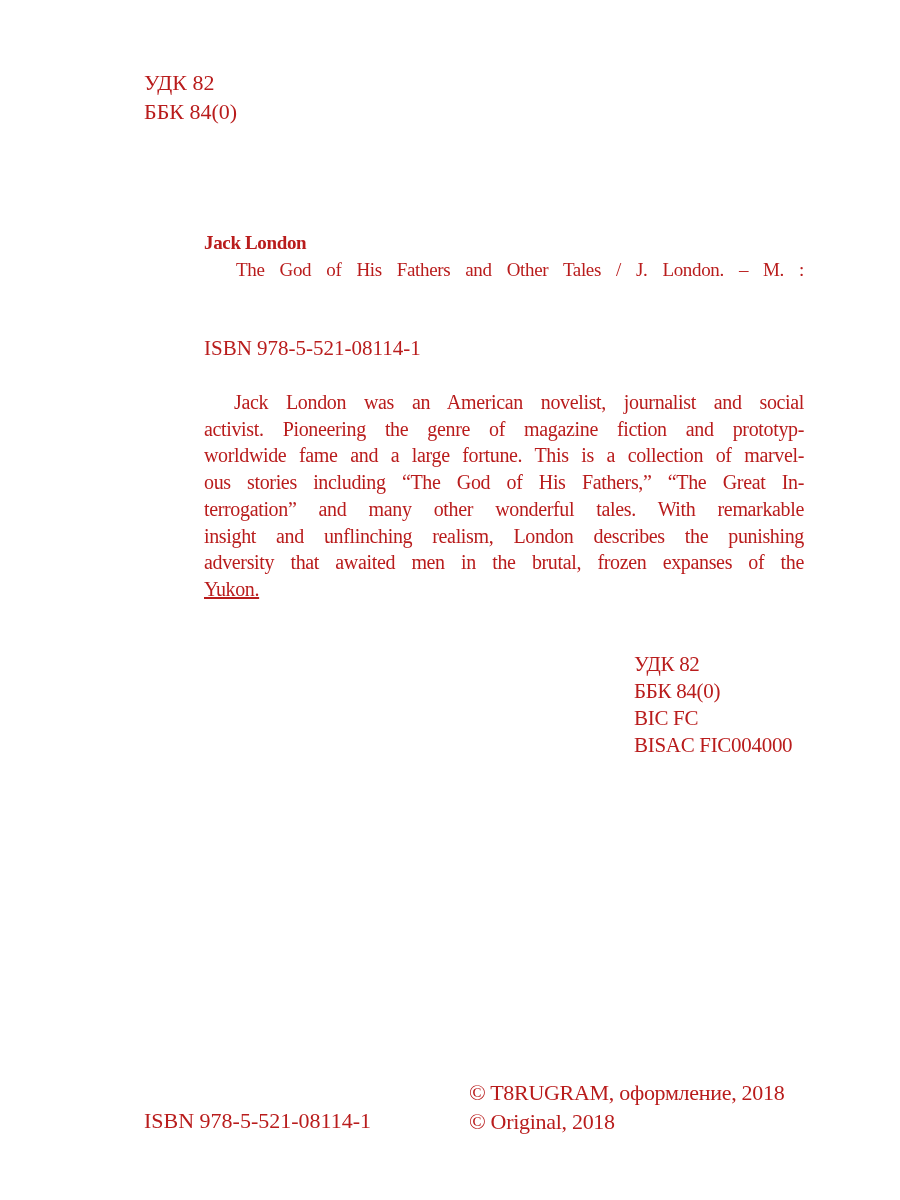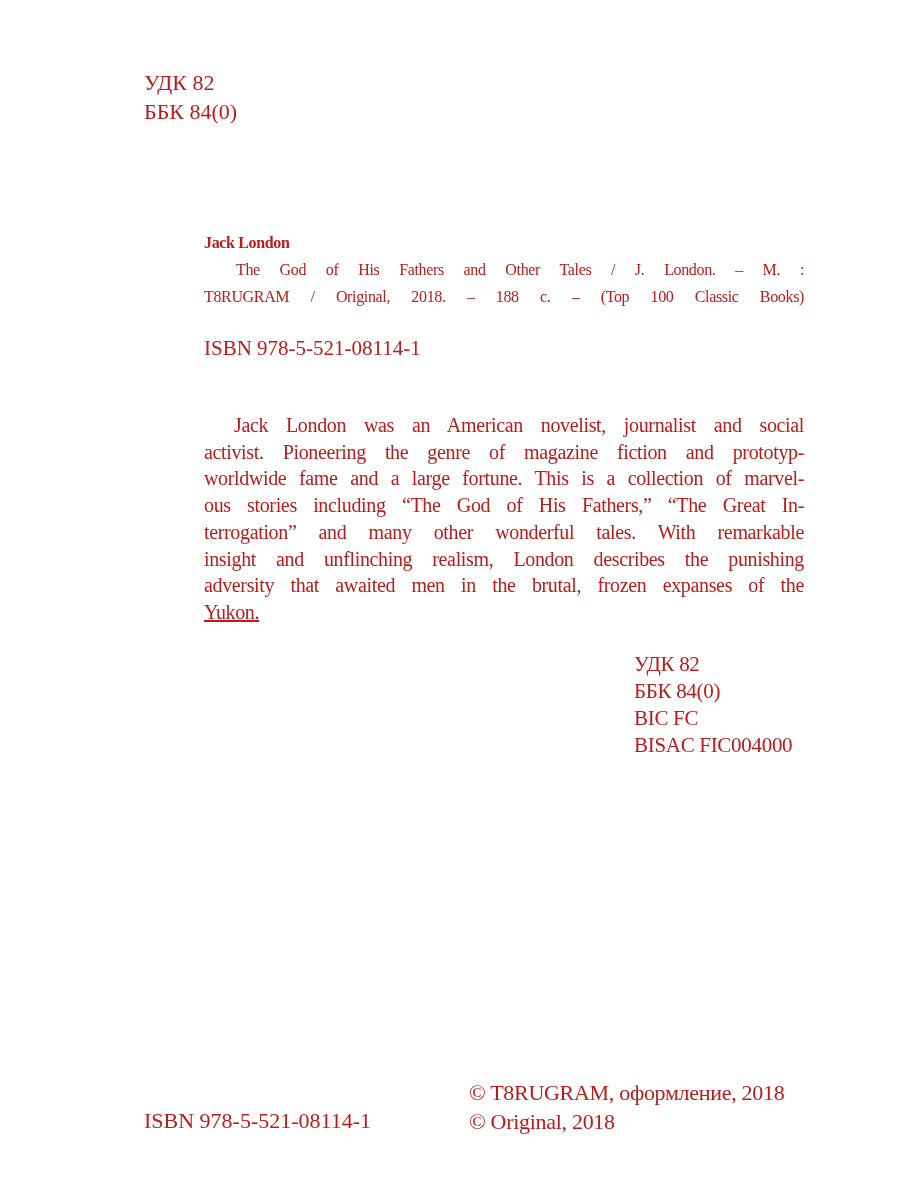--- a/index.html
+++ b/index.html
@@ -22,21 +22,21 @@
     left: 100px;
     top: 68px;
     font-size: 22px;
     line-height: 29px;
   }
   .imprint {
     position: absolute;
     left: 160px;
     top: 229px;
     width: 600px;
-    font-size: 16px;
+    font-size: 19px;
     line-height: 27px;
     letter-spacing: -0.35px;
   }
   .imprint .author {
     font-weight: bold;
   }
   .imprint .title-line1 {
     text-indent: 32px;
     text-align: justify;
     text-align-last: justify;
@@ -49,21 +49,21 @@
   .isbn-mid {
     position: absolute;
     left: 160px;
     top: 335px;
     font-size: 21px;
     line-height: 27px;
   }
   .annotation {
     position: absolute;
     left: 160px;
-    top: 412px;
+    top: 389px;
     width: 600px;
     font-size: 20px;
     line-height: 26.7px;
     letter-spacing: -0.35px;
   }
   .annotation .line {
     text-align: justify;
     text-align-last: justify;
     overflow: hidden;
   }
@@ -105,21 +105,20 @@
 <div class="page">
 
   <div class="header-codes">
     <div>УДК 82</div>
     <div>ББК 84(0)</div>
   </div>
 
   <div class="imprint">
     <div class="author">Jack London</div>
     <div class="title-line1">The God of His Fathers and Other Tales / J. London. – М. :</div>
-    <div class="title-line2">T8RUGRAM / Original, 2018. – 188 с. – (Top 100 Classic Books)</div>
   </div>
 
   <div class="isbn-mid">ISBN 978-5-521-08114-1</div>
 
   <div class="annotation">
     <div class="line first">Jack London was an American novelist, journalist and social</div>
     <div class="line">activist. Pioneering the genre of magazine fiction and prototyp-</div>
     <div class="line">worldwide fame and a large fortune. This is a collection of marvel-</div>
     <div class="line">ous stories including “The God of His Fathers,” “The Great In-</div>
     <div class="line">terrogation” and many other wonderful tales. With remarkable</div>

